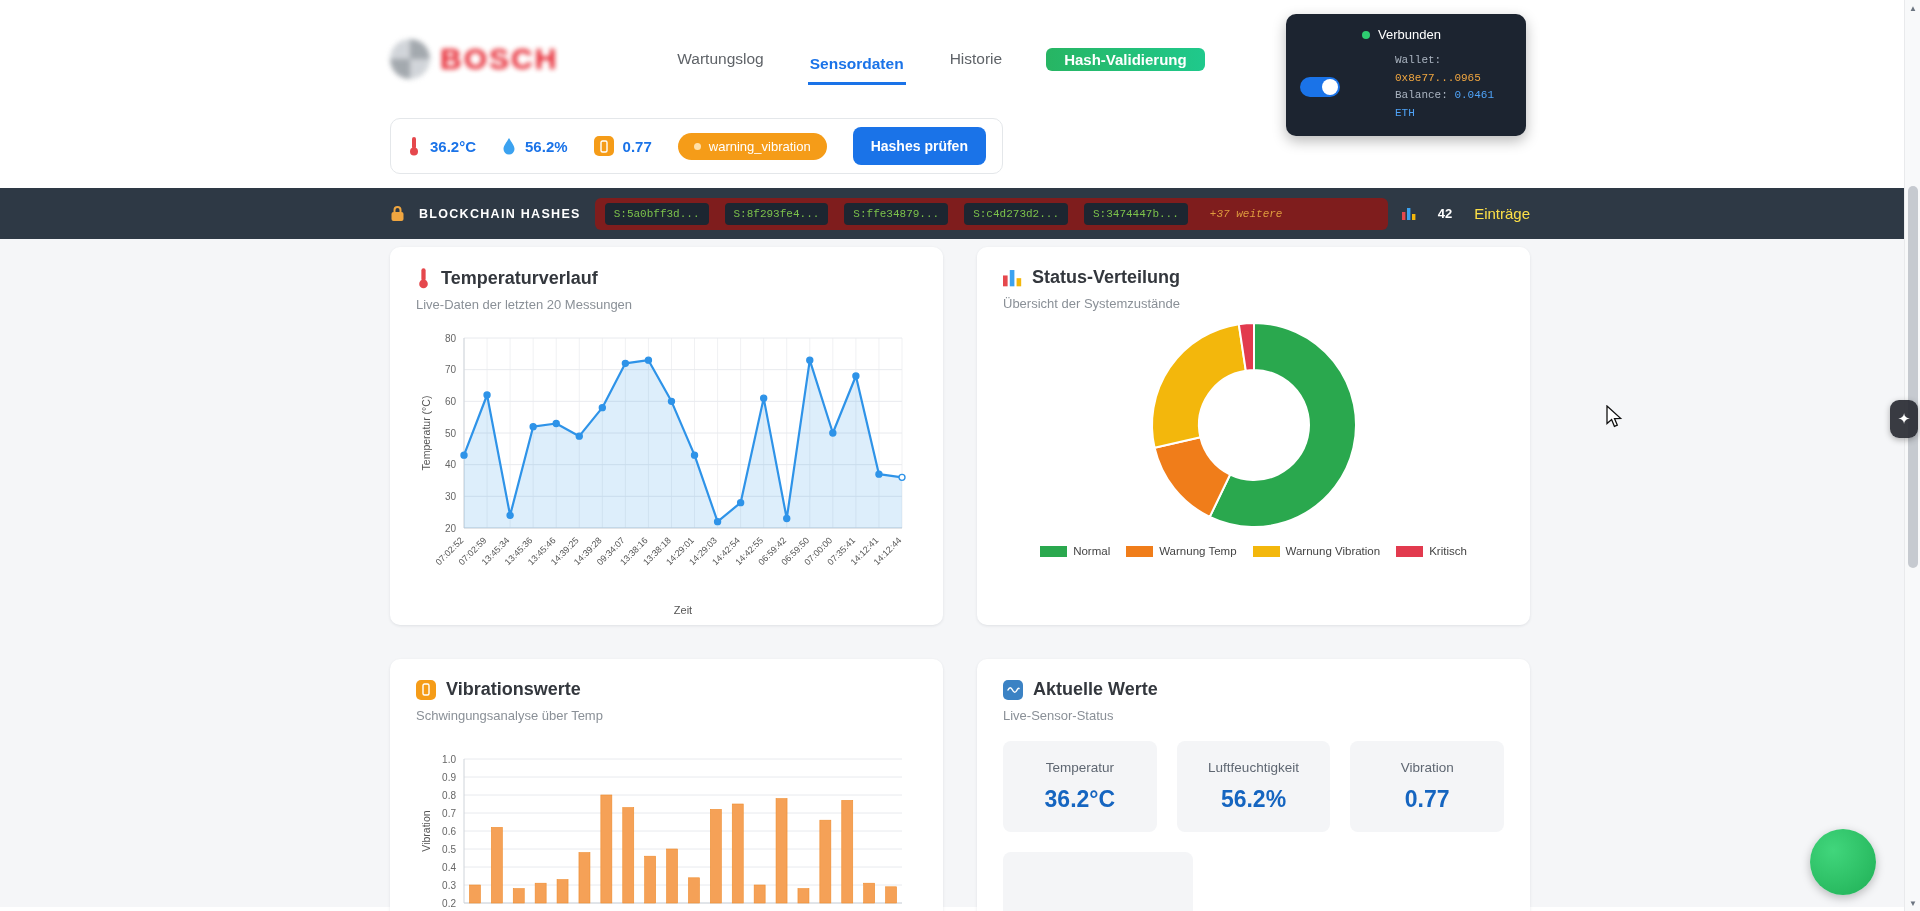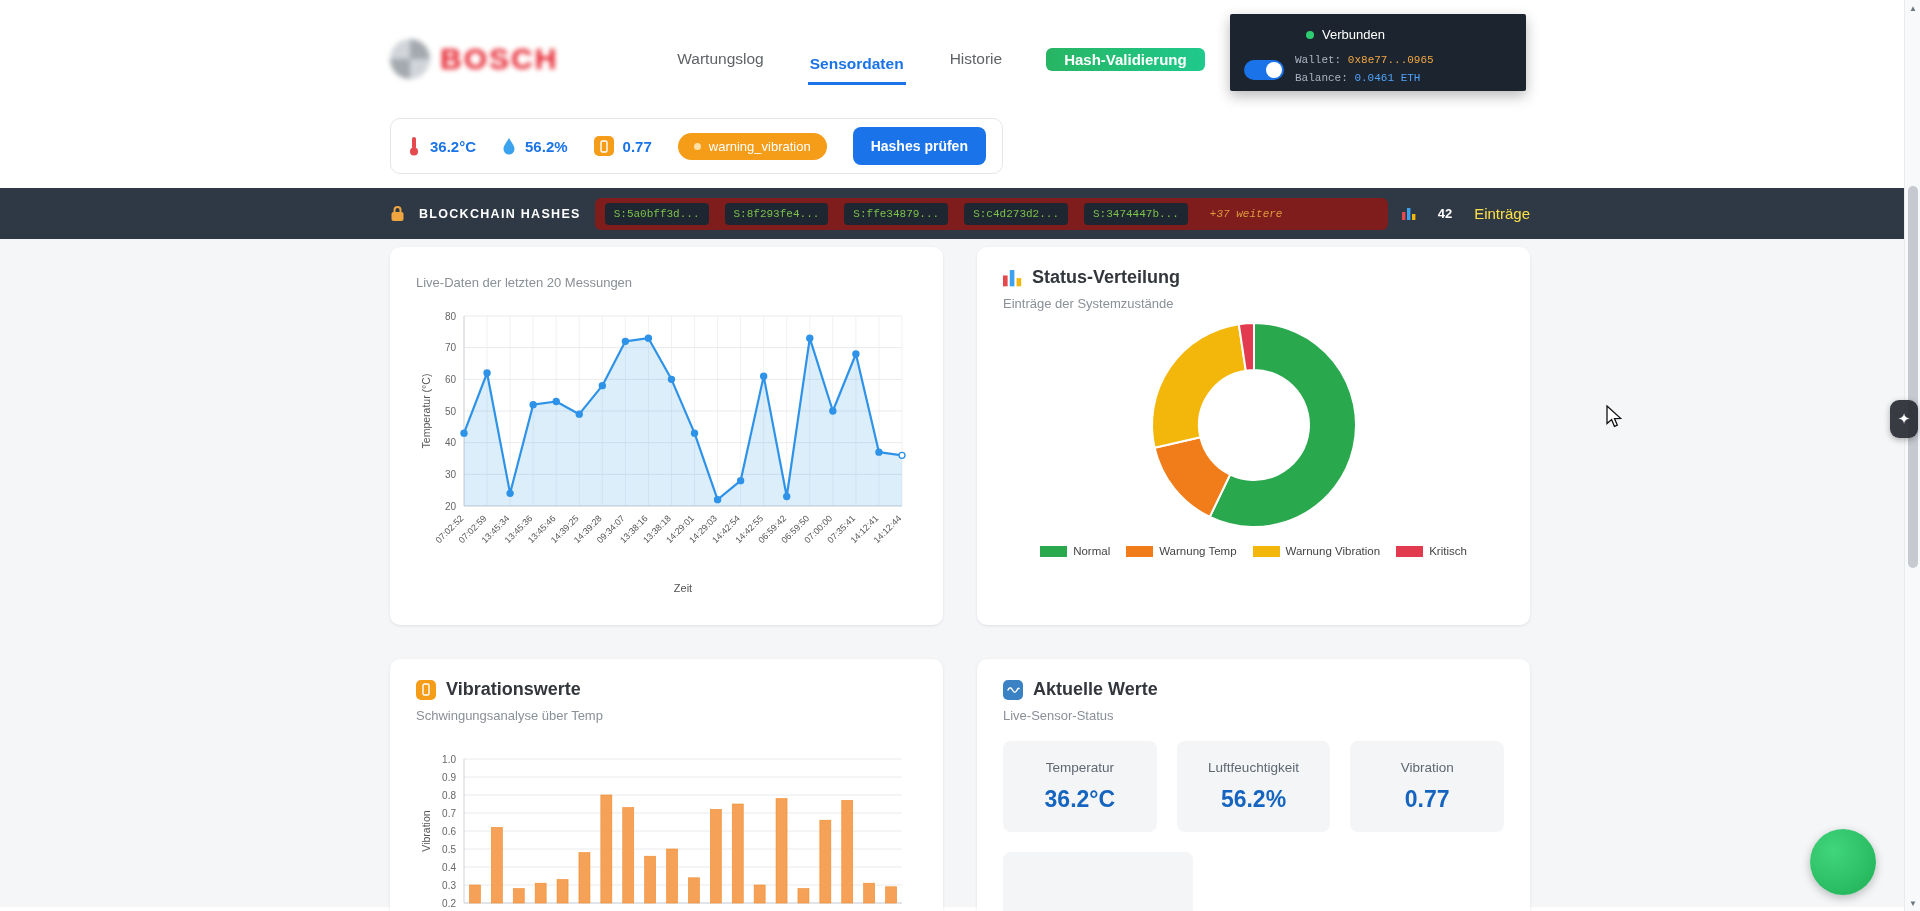--- a/index.html
+++ b/index.html
@@ -14,29 +14,29 @@
   .brand-circle { width:40px; height:40px; border-radius:50%;
     background:conic-gradient(#9aa0a6 0 25%, #cdd1d6 0 50%, #9aa0a6 0 75%, #cdd1d6 0); }
   .brand-text { font-size:30px; font-weight:bold; color:#e30613; letter-spacing:2px; }
   .nav-links { flex:1; display:flex; justify-content:center; align-items:center; gap:42px; margin-right:270px; }
   .nav-item { font-size:15.5px; color:#5f6368; cursor:pointer; padding:10px 2px; }
   .nav-item.active { color:#1a73e8; font-weight:bold; border-bottom:3px solid #1a73e8; padding-bottom:9px; margin-bottom:-12px; }
   .nav-cta { background:linear-gradient(90deg,#27b563,#1fc98c); color:#fff; font-weight:bold; font-size:15px;
     padding:3px 18px; border-radius:6px; border:none; cursor:pointer; }
 
   
-  .wallet-card { position:absolute; top:14px; right:4px; width:296px; background:#1c2430; border-radius:2px;
-    padding:13px 14px 4px; box-shadow:0 5px 14px rgba(0,0,0,.28); z-index:6; }
+  .wallet-card { position:absolute; top:14px; right:4px; width:240px; background:#1c2430; border-radius:10px;
+    padding:13px 14px 14px; box-shadow:0 5px 14px rgba(0,0,0,.28); z-index:6; }
   .wallet-status { display:flex; align-items:center; gap:8px; margin-left:62px; }
   .status-dot { width:8px; height:8px; border-radius:50%; background:#2ecc71; }
   .wallet-status-label { color:#fff; font-size:13px; }
   .wallet-body { display:flex; gap:11px; margin-top:10px; align-items:center; }
   .toggle { width:40px; height:20px; border-radius:10px; background:#1a73e8; position:relative; flex:none; cursor:pointer; }
   .toggle-knob { position:absolute; right:2px; top:2px; width:16px; height:16px; border-radius:50%; background:#fff; }
-  .wallet-lines { font-family:"Liberation Mono", monospace; font-size:11px; line-height:1.6; }
+  .wallet-lines { font-family:"Liberation Mono", monospace; font-size:11px; line-height:1.6;margin-left:44px; }
   .w-label { color:#aab4c0; }
   .w-addr { color:#f0a640; }
   .w-bal { color:#4fa3f7; }
 
   
   .sensor-panel { display:inline-flex; align-items:center; gap:26px; border:1px solid #e4e7ea; border-radius:10px;
     padding:8px 16px; background:#fff; }
   .chip { display:flex; align-items:center; gap:9px; }
   .chip-value { color:#1a73e8; font-weight:bold; font-size:15px; }
   .badge { display:flex; align-items:center; gap:8px; background:#f59c18; color:#fff; border-radius:17px;
@@ -186,20 +186,27 @@
       <span class="entries-count">42</span>
       <span class="entries-label">Einträge</span>
     </div>
   </div>
 </div>
 
 <div class="main">
   <div class="cards">
 
     <div class="card row1">
+      <div class="card-title-row">
+        <svg width="15" height="22" viewBox="0 0 14 20">
+          <rect x="5" y="1" width="4" height="12" rx="2" fill="#e5484d"></rect>
+          <circle cx="7" cy="15.5" r="4" fill="#e5484d"></circle>
+        </svg>
+        <span class="card-title">Temperaturverlauf</span>
+      </div>
       <div class="card-sub">Live-Daten der letzten 20 Messungen</div>
       <div class="chart-wrap">
         <svg width="500" height="302" viewBox="0 0 500 302">
             <line x1="48" y1="16" x2="48" y2="206" stroke="#f0f1f3" stroke-width="1"></line>
             <line x1="71.05263157894737" y1="16" x2="71.05263157894737" y2="206" stroke="#f0f1f3" stroke-width="1"></line>
             <line x1="94.10526315789474" y1="16" x2="94.10526315789474" y2="206" stroke="#f0f1f3" stroke-width="1"></line>
             <line x1="117.15789473684211" y1="16" x2="117.15789473684211" y2="206" stroke="#f0f1f3" stroke-width="1"></line>
             <line x1="140.21052631578948" y1="16" x2="140.21052631578948" y2="206" stroke="#f0f1f3" stroke-width="1"></line>
             <line x1="163.26315789473682" y1="16" x2="163.26315789473682" y2="206" stroke="#f0f1f3" stroke-width="1"></line>
             <line x1="186.31578947368422" y1="16" x2="186.31578947368422" y2="206" stroke="#f0f1f3" stroke-width="1"></line>
@@ -282,21 +289,21 @@
 
     <div class="card row1">
       <div class="card-title-row">
         <svg width="19" height="19" viewBox="0 0 14 13">
           <rect x="0" y="5" width="3.4" height="8" fill="#e5484d"></rect>
           <rect x="5" y="1" width="3.4" height="12" fill="#3ba2f0"></rect>
           <rect x="10" y="7" width="3.4" height="6" fill="#f3b70c"></rect>
         </svg>
         <span class="card-title">Status-Verteilung</span>
       </div>
-      <div class="card-sub">Einträge der Systemzustände</div>
+      <div class="card-sub">Übersicht der Systemzustände</div>
       <div class="donut-wrap">
         <svg width="224" height="214" viewBox="0 0 224 214">
             <path d="M112,4 A102,102 0 1 1 67.74385861000911,197.89882452604678 L88.13639434853432,155.55328773463307 A55,55 0 1 0 112,51 Z" fill="#2aa84e" stroke="#fff" stroke-width="2"></path>
             <path d="M67.74385861000911,197.89882452604678 A102,102 0 0 1 12.557352957454,128.6971352635441 L58.37896482999971,118.23865136759733 A55,55 0 0 0 88.13639434853432,155.55328773463307 Z" fill="#f07d1a" stroke="#fff" stroke-width="2"></path>
             <path d="M12.557352957454,128.6971352635441 A102,102 0 0 1 96.79768885003013,5.139255725036904 L103.80267536031036,51.614304557617935 A55,55 0 0 0 58.37896482999971,118.23865136759733 Z" fill="#f3b70c" stroke="#fff" stroke-width="2"></path>
             <path d="M96.79768885003013,5.139255725036904 A102,102 0 0 1 111.99999999999989,4 L111.99999999999994,51 A55,55 0 0 0 103.80267536031036,51.614304557617935 Z" fill="#e23a4e" stroke="#fff" stroke-width="2"></path>
           </svg>
       </div>
       <div class="legend">
           <div class="legend-item">

